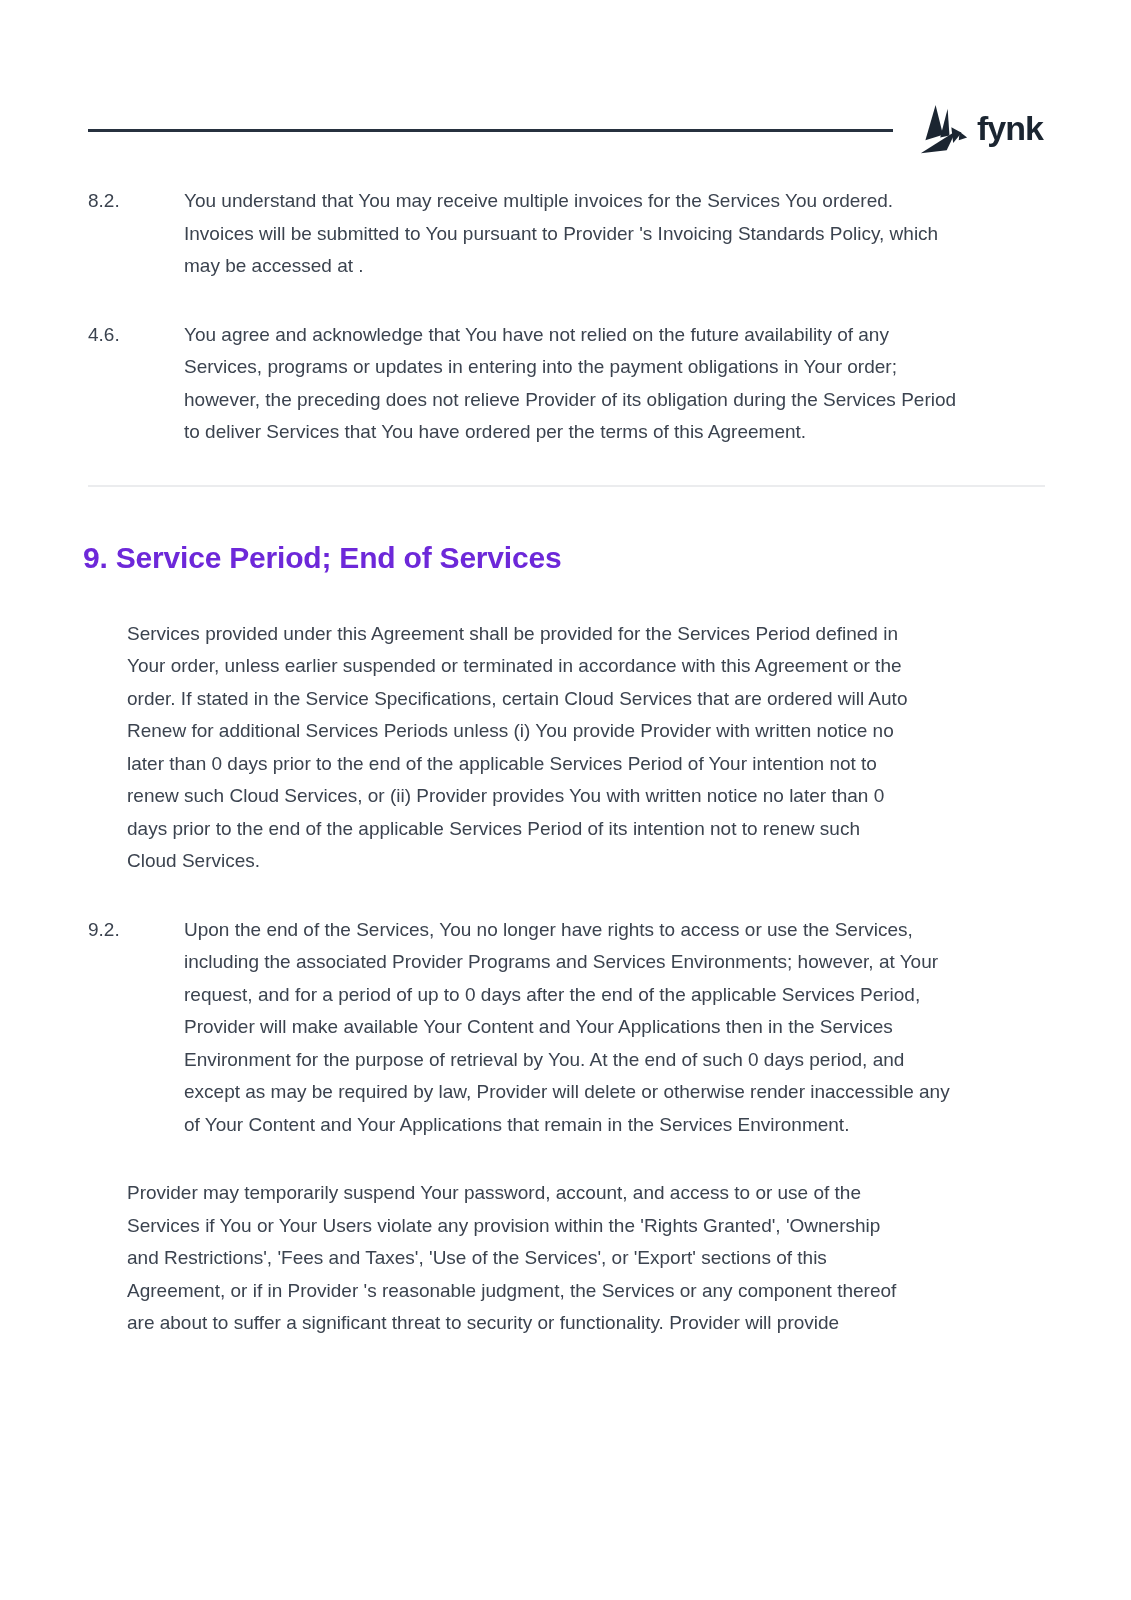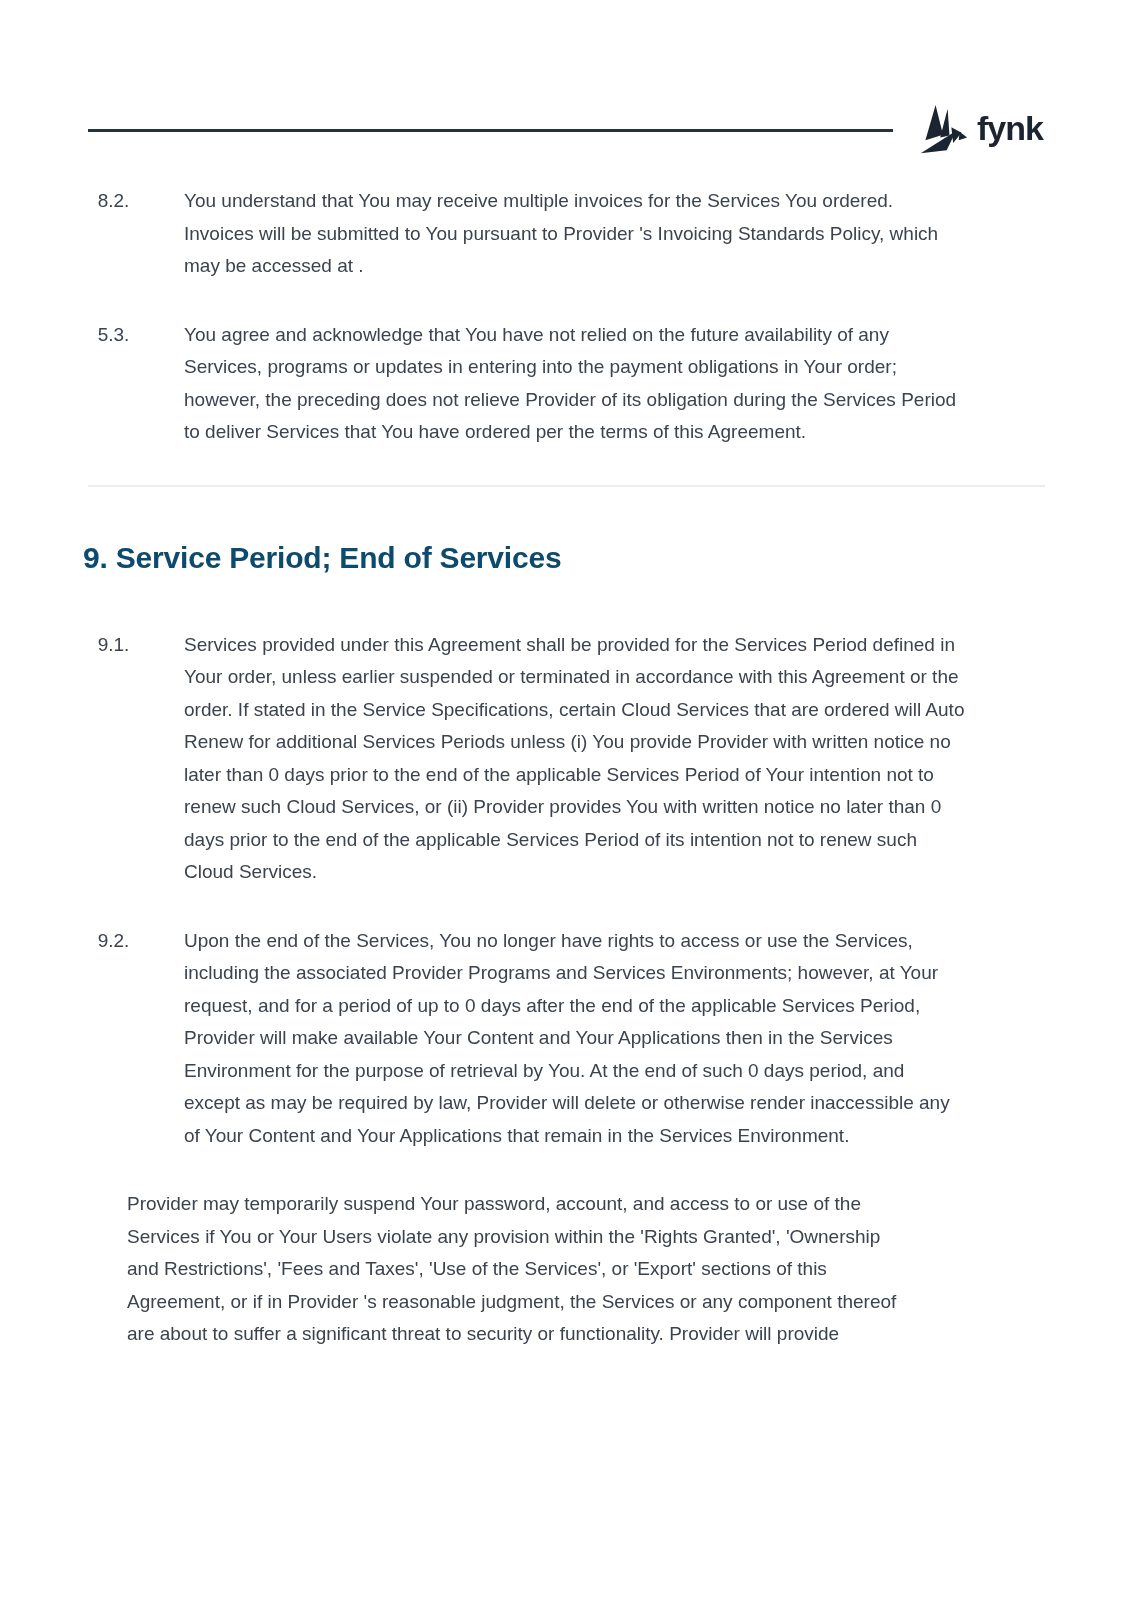--- a/index.html
+++ b/index.html
@@ -45,41 +45,41 @@
   .clause {
     display:flex;
     gap:6px;
     font-size:19px;
     line-height:32.5px;
     color:#3b434f;
     margin-bottom:36px;
   }
   .clause .num {
     flex:0 0 51px;
-    text-align:center;
+    text-align:left;
   }
   .clause .txt {
     flex:1;
     white-space:pre-line;
     margin-left:39px;
   }
   .divider {
     margin-top:8px;
     height:2px;
     background:#ebecee;
   }
   .heading {
     margin-top:52px;
-    margin-bottom:52px;
+    margin-bottom:41px;
     margin-left:-5px;
     font-size:30px;
     line-height:38px;
     font-weight:700;
     letter-spacing:-0.2px;
-    color:#0c4a6e;
+    color:#6d28d9;
   }
 
   
   .footer-line {
     position:absolute;
     left:88px; top:1487px;
     width:955px; height:2.5px;
     background:#2a3039;
   }
   .footer-links {
@@ -112,33 +112,32 @@
   <div class="content">
 
     <div class="clause">
       <span class="num">8.2.</span>
       <div class="txt">You understand that You may receive multiple invoices for the Services You ordered.
 Invoices will be submitted to You pursuant to Provider 's Invoicing Standards Policy, which
 may be accessed at .</div>
     </div>
 
     <div class="clause">
-      <span class="num">5.3.</span>
+      <span class="num">4.6.</span>
       <div class="txt">You agree and acknowledge that You have not relied on the future availability of any
 Services, programs or updates in entering into the payment obligations in Your order;
 however, the preceding does not relieve Provider of its obligation during the Services Period
 to deliver Services that You have ordered per the terms of this Agreement.</div>
     </div>
 
     <div class="divider"></div>
 
     <h1 class="heading">9. Service Period; End of Services</h1>
 
     <div class="clause">
-      <span class="num">9.1.</span>
       <div class="txt">Services provided under this Agreement shall be provided for the Services Period defined in
 Your order, unless earlier suspended or terminated in accordance with this Agreement or the
 order. If stated in the Service Specifications, certain Cloud Services that are ordered will Auto
 Renew for additional Services Periods unless (i) You provide Provider with written notice no
 later than 0 days prior to the end of the applicable Services Period of Your intention not to
 renew such Cloud Services, or (ii) Provider provides You with written notice no later than 0
 days prior to the end of the applicable Services Period of its intention not to renew such
 Cloud Services.</div>
     </div>
 

